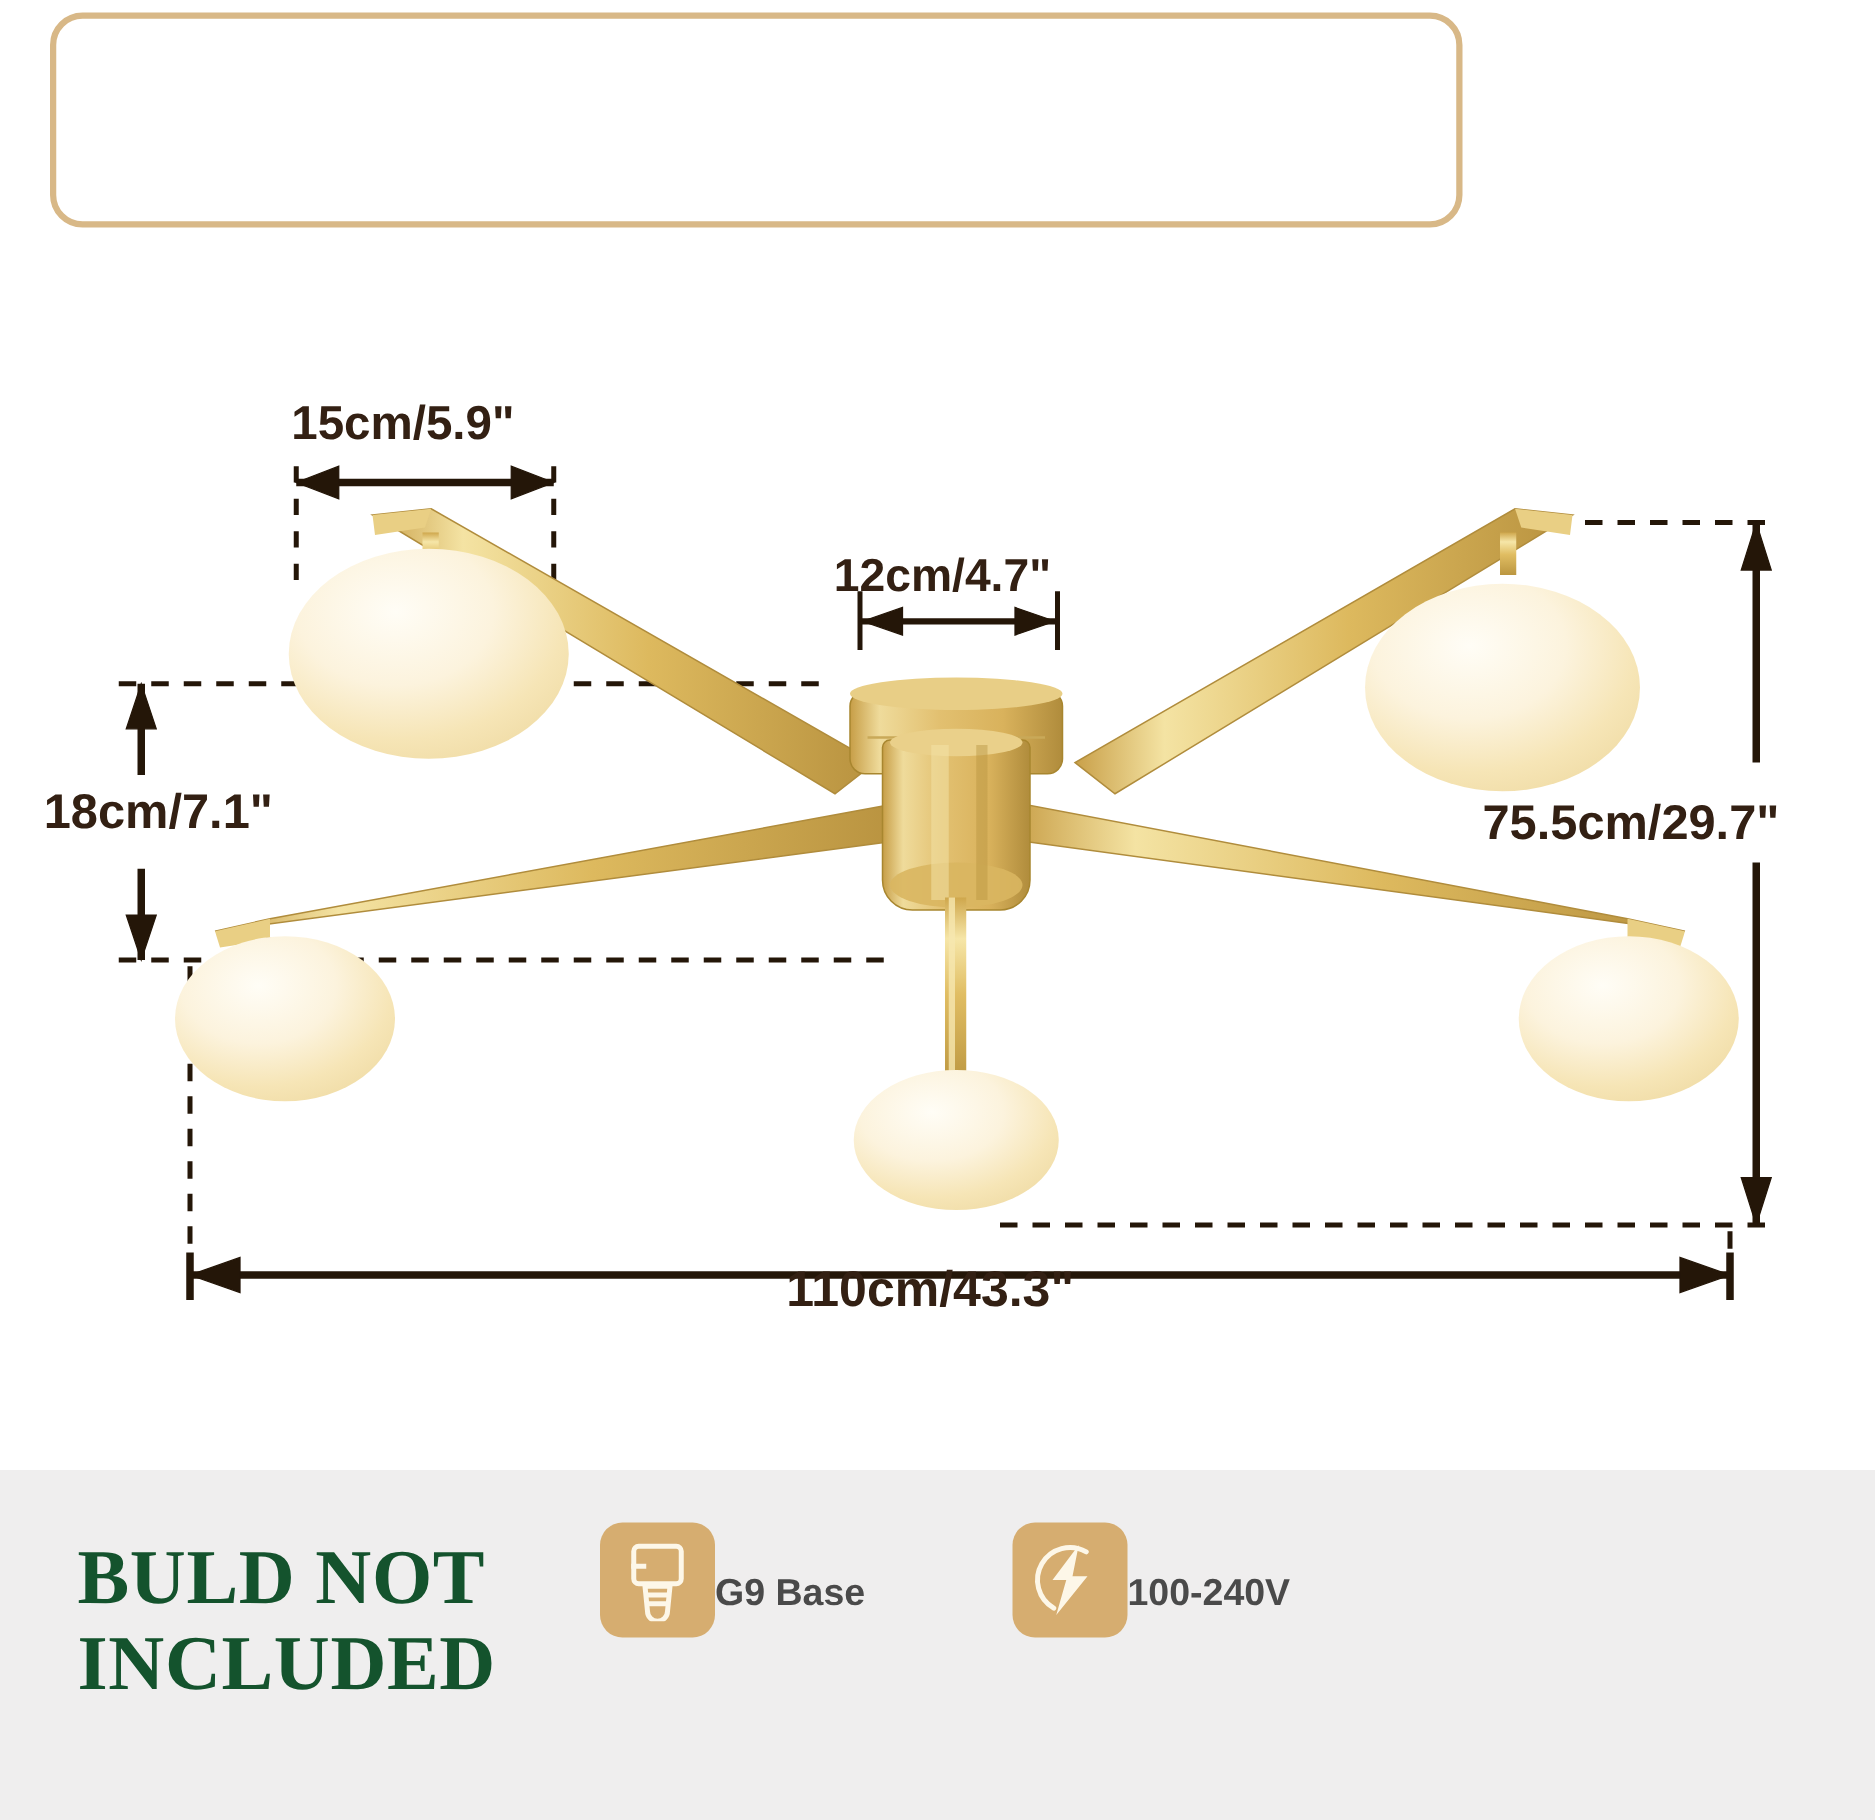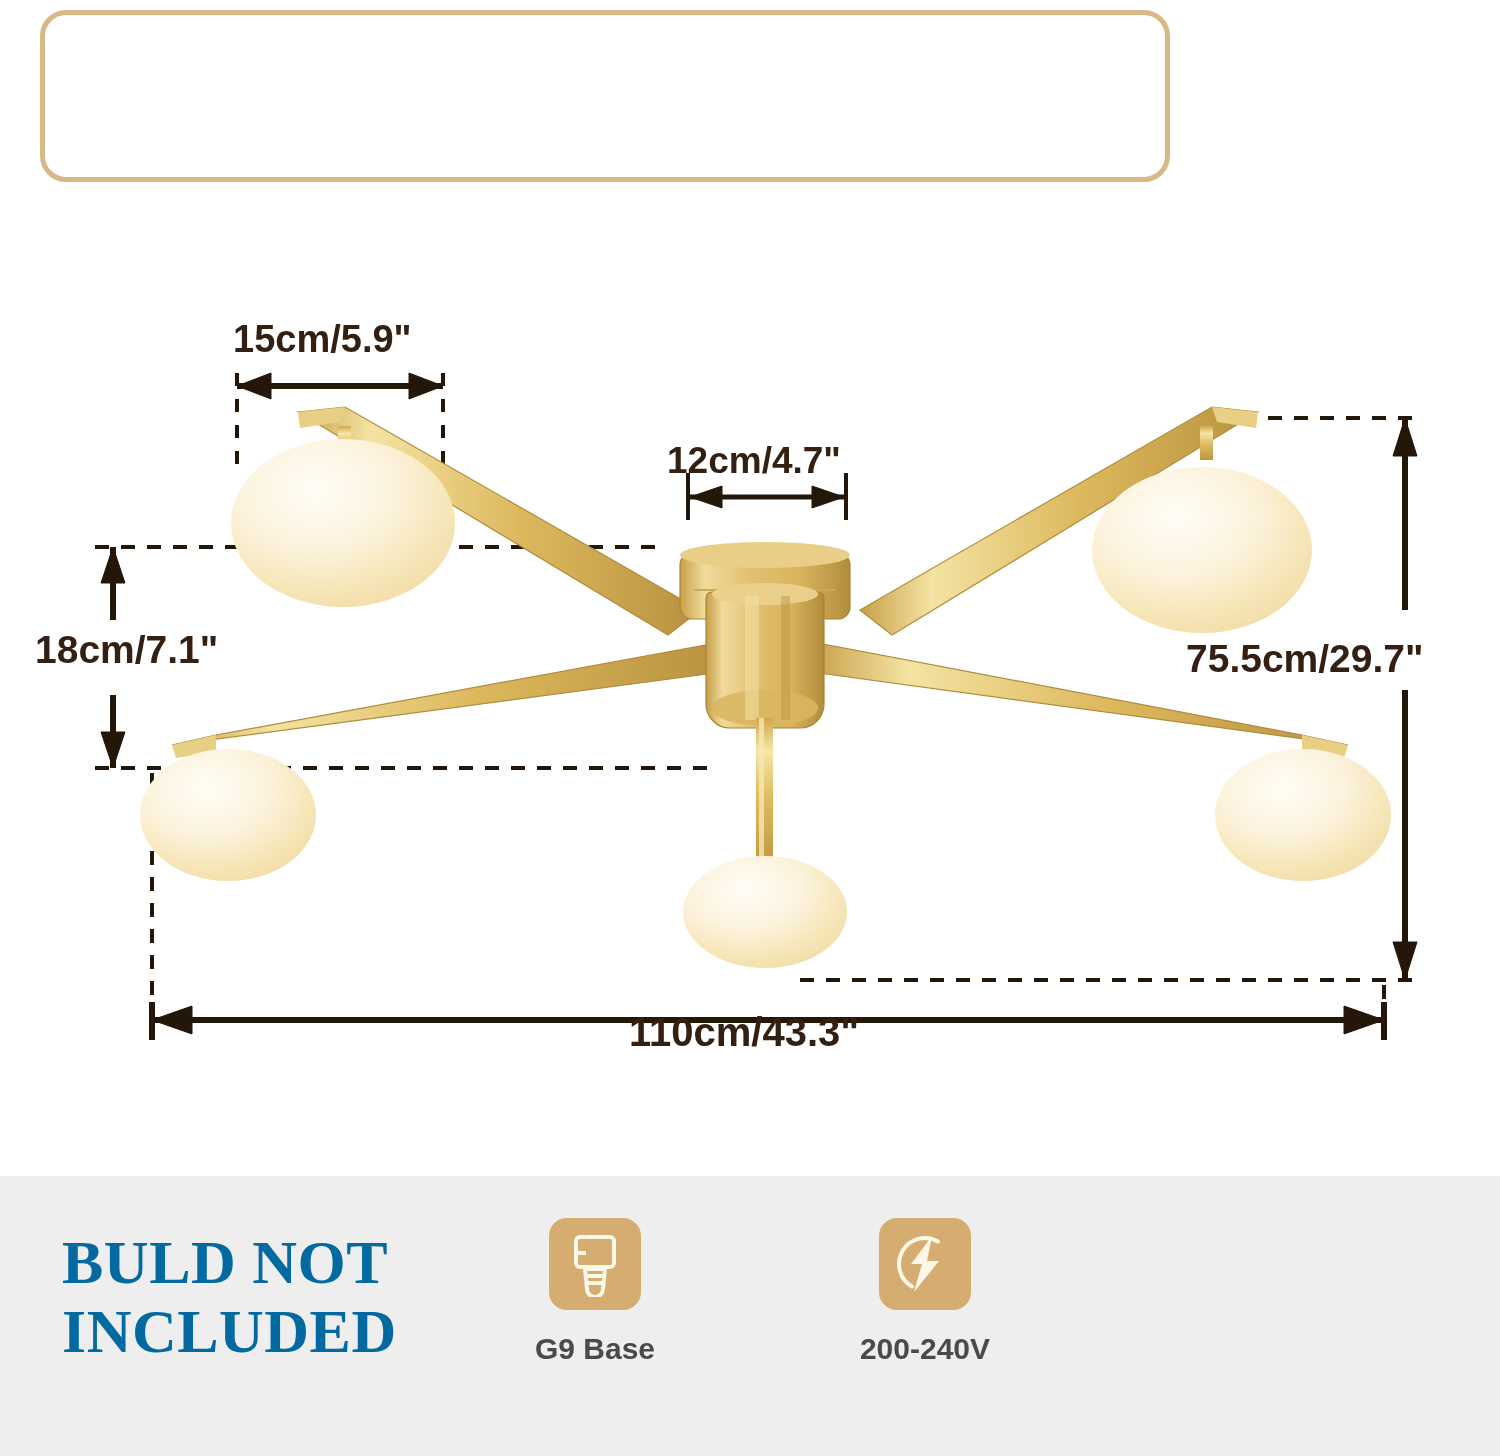--- a/index.html
+++ b/index.html
@@ -48,25 +48,25 @@
   #dim-110{left:629px;top:1010px;font-size:40px;}
   
   .specbar{
     position:absolute;left:0;top:1176px;width:1500px;height:280px;
     background:#efeeee;
   }
   .notice{
     position:absolute;left:62px;top:52px;width:420px;
     font-family:"Liberation Serif", serif;
     font-weight:bold;font-size:62px;line-height:1.12;
-    color:#0369a1;letter-spacing:.5px;
+    color:#14532d;letter-spacing:.5px;
   }
   .spec-item{
     position:absolute;top:42px;width:230px;
-    display:flex;flex-direction:column;align-items:center;
+    display:flex;flex-direction:row;align-items:center;
   }
   #spec-0{left:480px;}
   #spec-1{left:810px;}
   #spec-2{left:1140px;}
   .spec-tile{
     width:92px;height:92px;border-radius:18px;background:#d6ad70;
     display:flex;align-items:center;justify-content:center;
   }
   .spec-label{
     margin-top:22px;font-size:30px;font-weight:bold;color:#4a4a4a;
@@ -257,16 +257,16 @@
     <div class="spec-label">G9 Base</div>
   </div>
 
   <div class="spec-item" id="spec-1">
     <div class="spec-tile">
       <svg width="62" height="62" viewBox="0 0 62 62">
         <path d="M31 5 a26 26 0 1 0 0 52" fill="none" stroke="#fdf7e8" stroke-width="4" stroke-linecap="round" transform="rotate(30 31 31)"></path>
         <path d="M38 3 L17 31 h11 L20 59 L45 28 H33 z" fill="#fdf7e8"></path>
       </svg>
     </div>
-    <div class="spec-label">200-240V</div>
+    <div class="spec-label">100-240V</div>
   </div>
 
 </div>
 
 </body></html>

